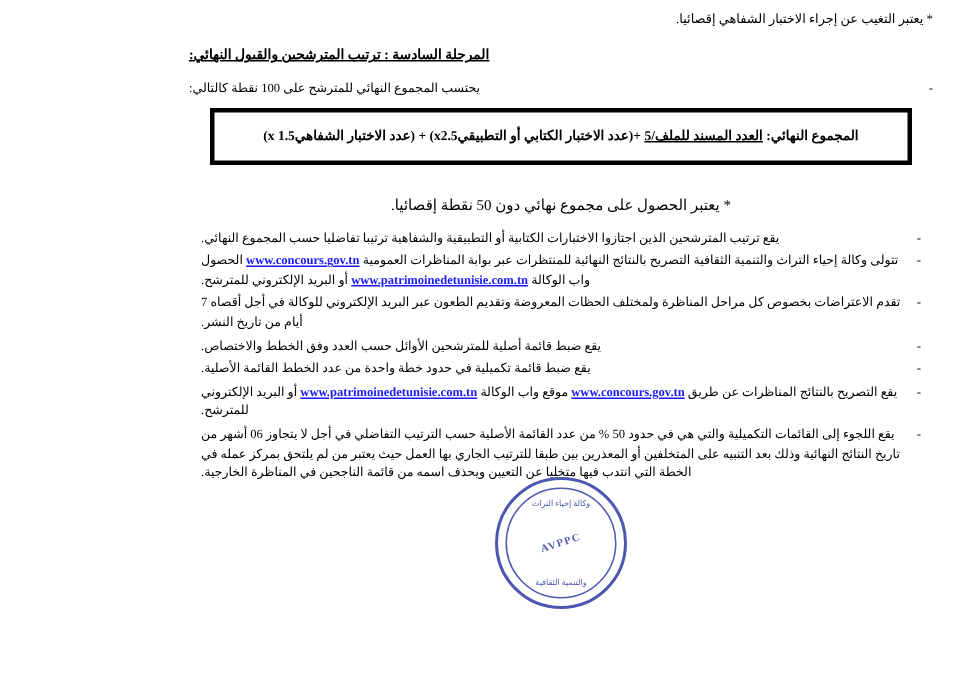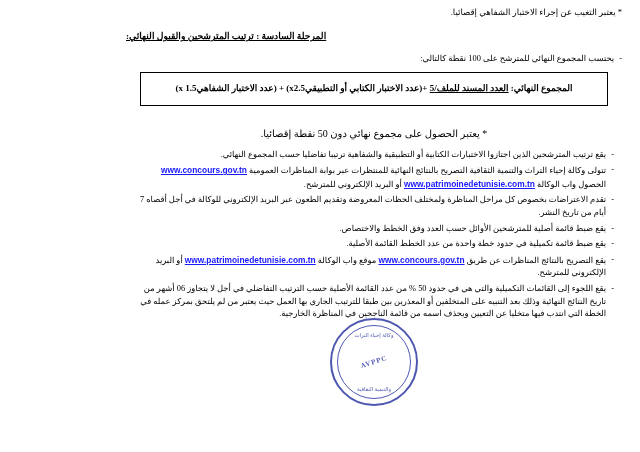--- a/index.html
+++ b/index.html
@@ -46,24 +46,24 @@
   }
   .bullet-dash {
     flex: 0 0 auto;
     font-size: 8.4px;
     line-height: 1.5;
   }
   .bullet-text {
     flex: 1 1 auto;
     font-size: 8.4px;
     line-height: 1.5;
-    text-align: right;
+    text-align: left;
   }
   .formula-box {
-    border: 1px solid #000000;
+    border: 3px solid #000000;
     margin: 6px 14px 14px 14px;
     padding: 9px 8px;
     text-align: center;
     direction: rtl;
     font-size: 9px;
     font-weight: bold;
     line-height: 1.5;
   }
   .formula-box .underline {
     text-decoration: underline;
@@ -78,21 +78,21 @@
   }
   .list {
     padding: 0 8px 0 8px;
   }
   .list .bullet-row {
     margin-bottom: 3px;
   }
   .link {
     color: #1a1aff;
     text-decoration: underline;
-    font-family: Liberation Sans, sans-serif;
+    font-family: Liberation Serif, serif;
     font-weight: bold;
     direction: ltr;
     unicode-bidi: embed;
     display: inline-block;
   }
   .stamp-wrap {
     position: absolute;
     left: 0;
     right: 0;
     top: 318px;

